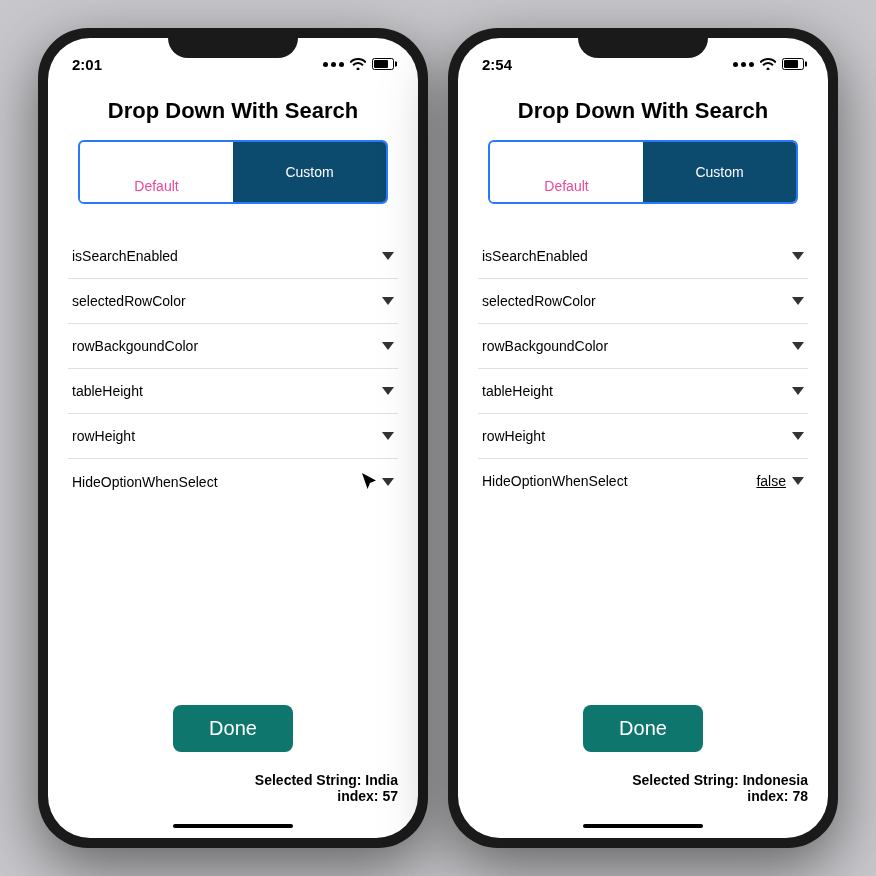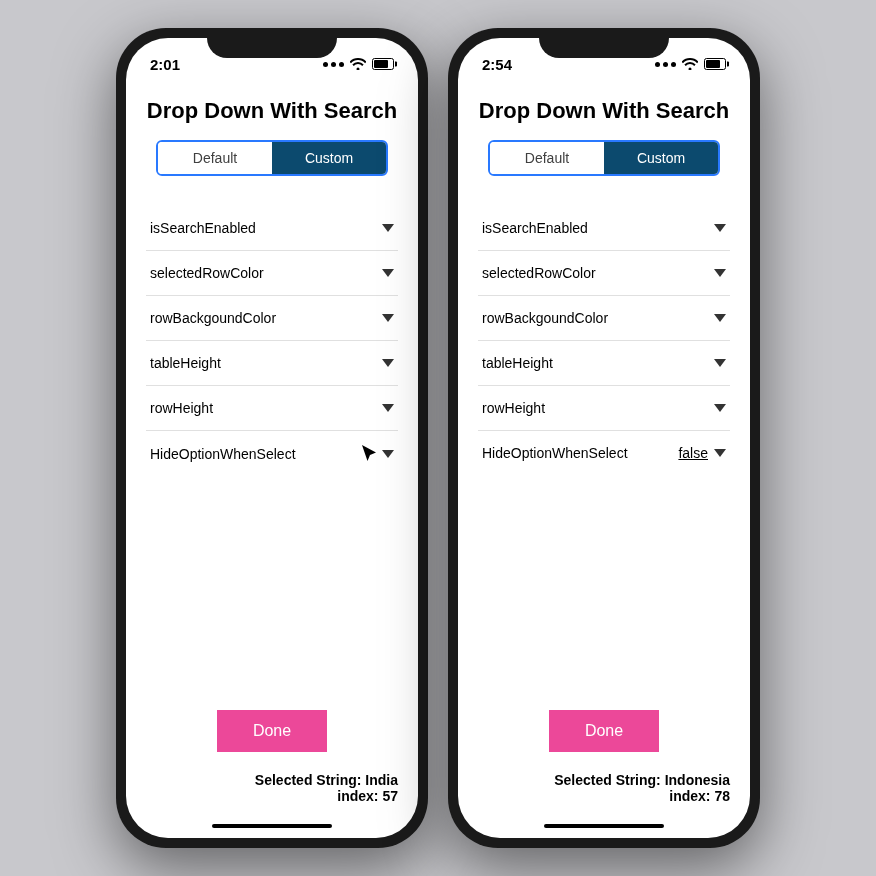--- a/index.html
+++ b/index.html
@@ -9,21 +9,21 @@
       height: 876px;
       background: #c8c8cc;
       display: flex;
       align-items: center;
       justify-content: center;
       gap: 20px;
       font-family: -apple-system, 'SF Pro Display', 'Helvetica Neue', Arial, sans-serif;
     }
 
     .phone-container {
-      width: 312px;
+      width: 390px;
       height: 820px;
       background: #1a1a1a;
       border-radius: 50px;
       padding: 10px;
       position: relative;
       box-shadow: 0 20px 60px rgba(0,0,0,0.5);
     }
 
     .phone-screen {
       width: 100%;
@@ -142,21 +142,22 @@
       text-align: center;
       font-size: 14px;
       font-weight: 500;
       cursor: pointer;
       border: none;
       outline: none;
     }
 
     .segment-btn.inactive {
       background: #fff;
-      color: #404040;
+      color: #ec4899;
+      margin-top: 28px;
     }
 
     .segment-btn.active {
       background: #0c4a6e;
       color: #fff;
     }
 
     .options-list {
       flex: 1;
       display: flex;
@@ -197,26 +198,26 @@
 
     .dropdown-arrow-filled {
       width: 0;
       height: 0;
       border-left: 6px solid transparent;
       border-right: 6px solid transparent;
       border-top: 8px solid #333;
     }
 
     .done-btn {
-      background: #ec4899;
+      background: #0f766e;
       color: #fff;
       border: none;
-      border-radius: 0;
+      border-radius: 8px;
       padding: 12px 36px;
-      font-size: 16px;
+      font-size: 20px;
       font-weight: 500;
       cursor: pointer;
       align-self: center;
       margin: 10px auto 10px auto;
       display: block;
     }
 
     .selected-string {
       text-align: right;
       font-size: 14px;

